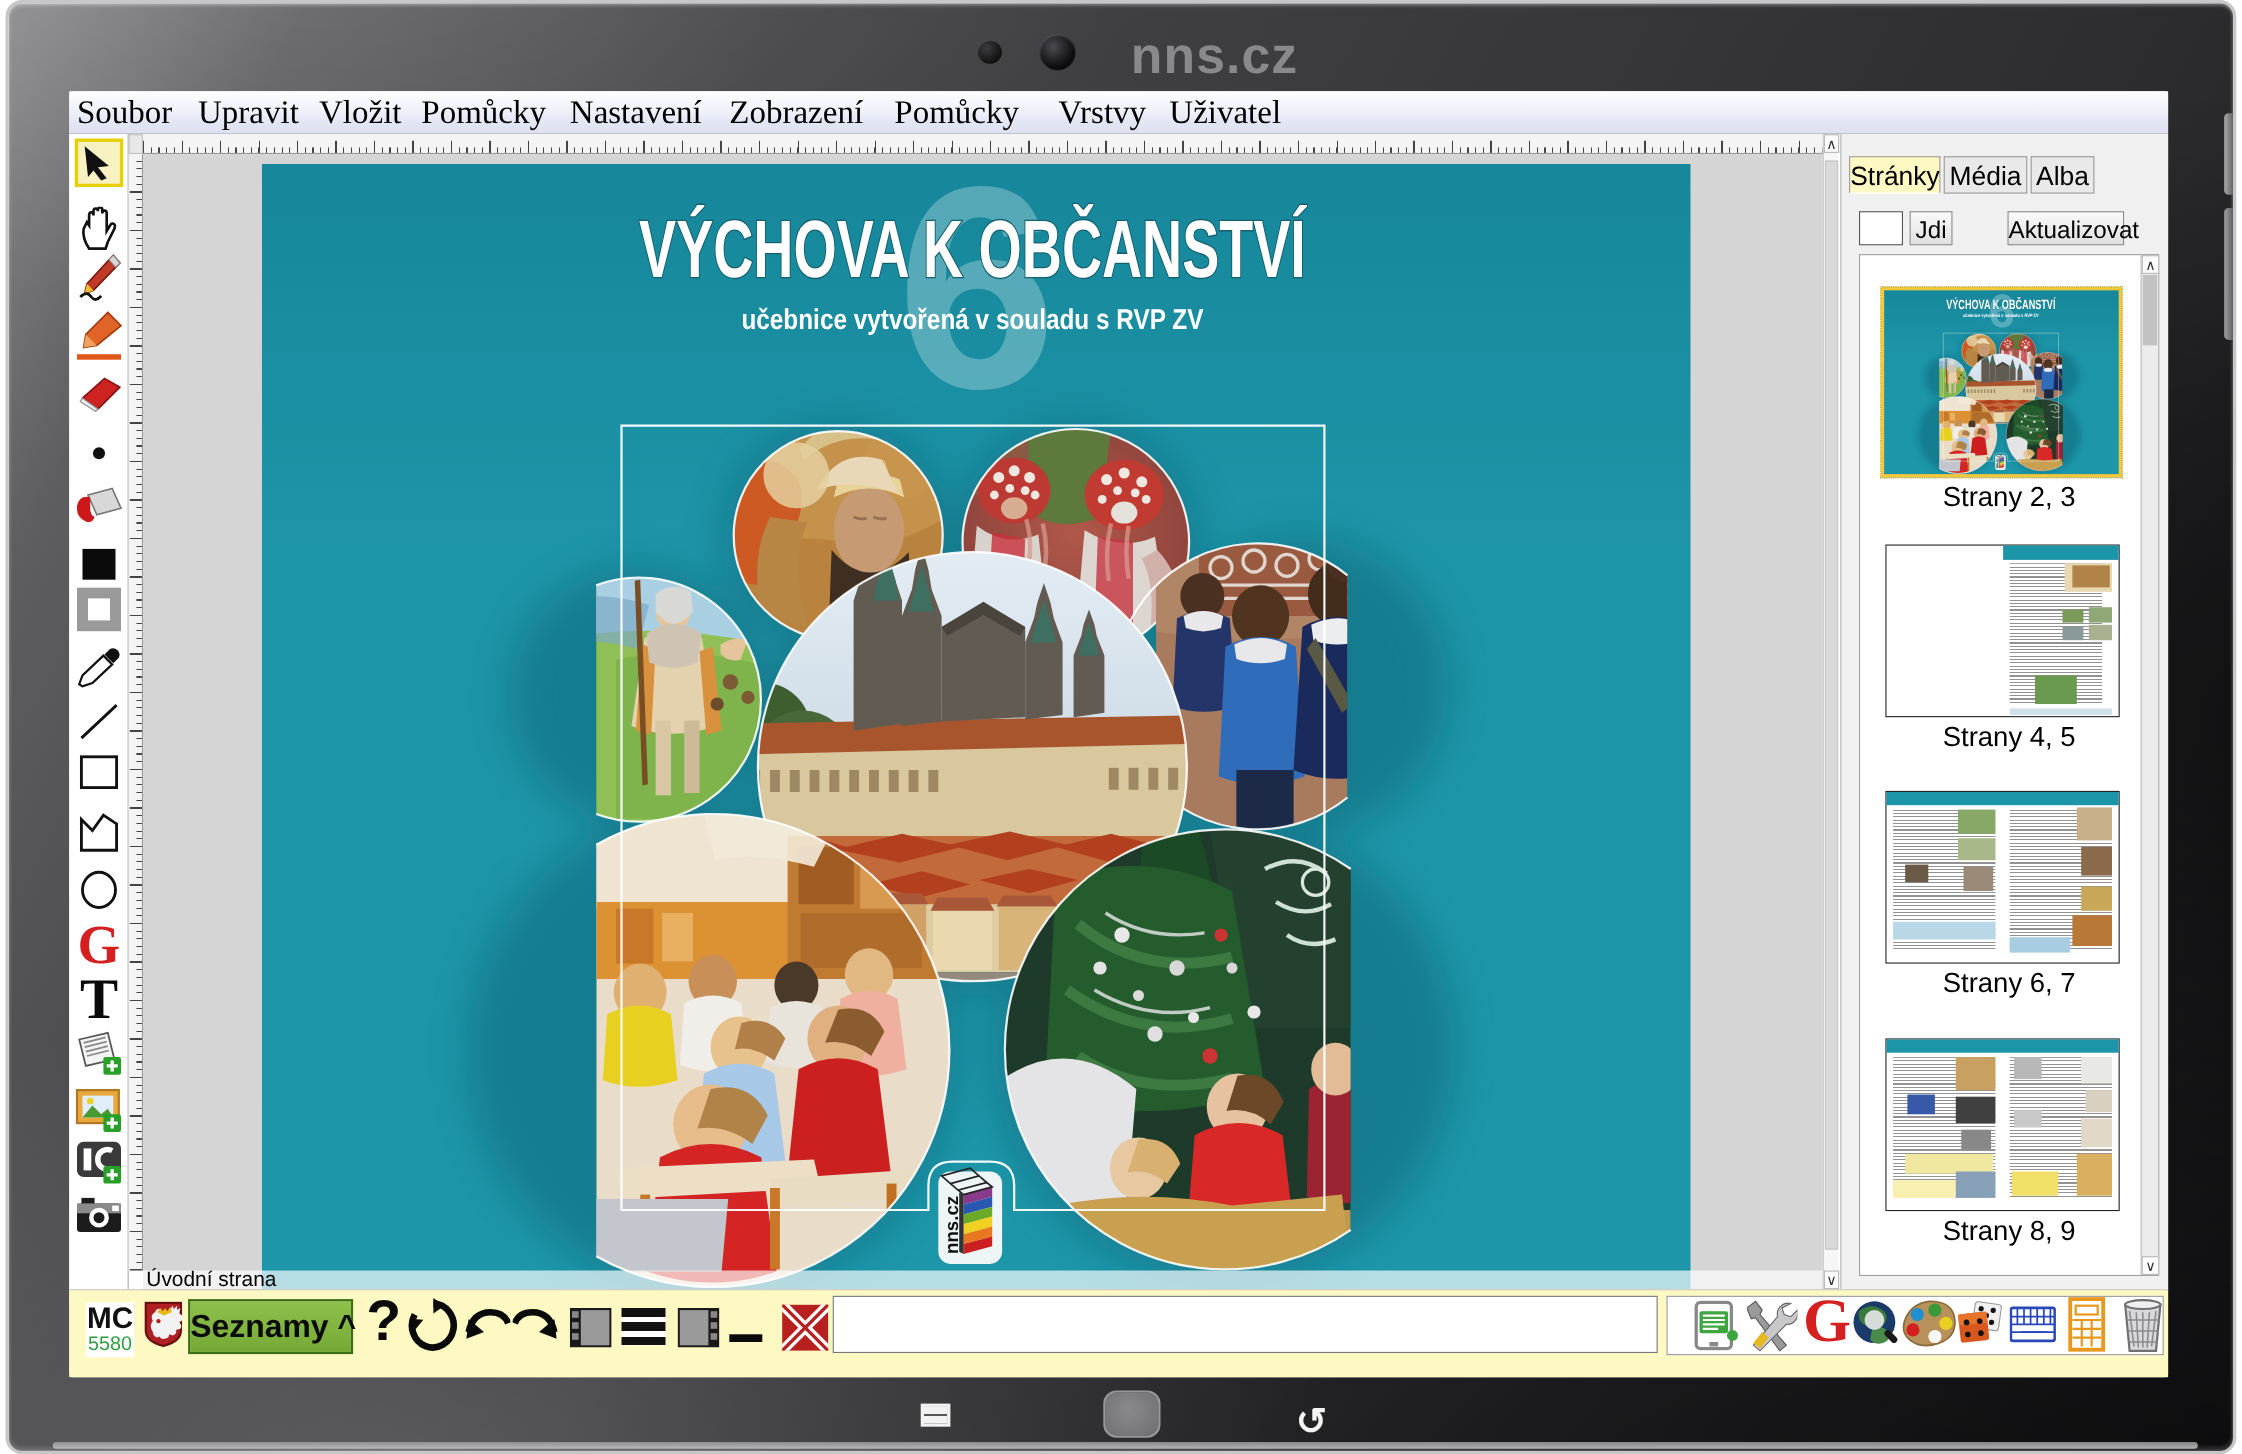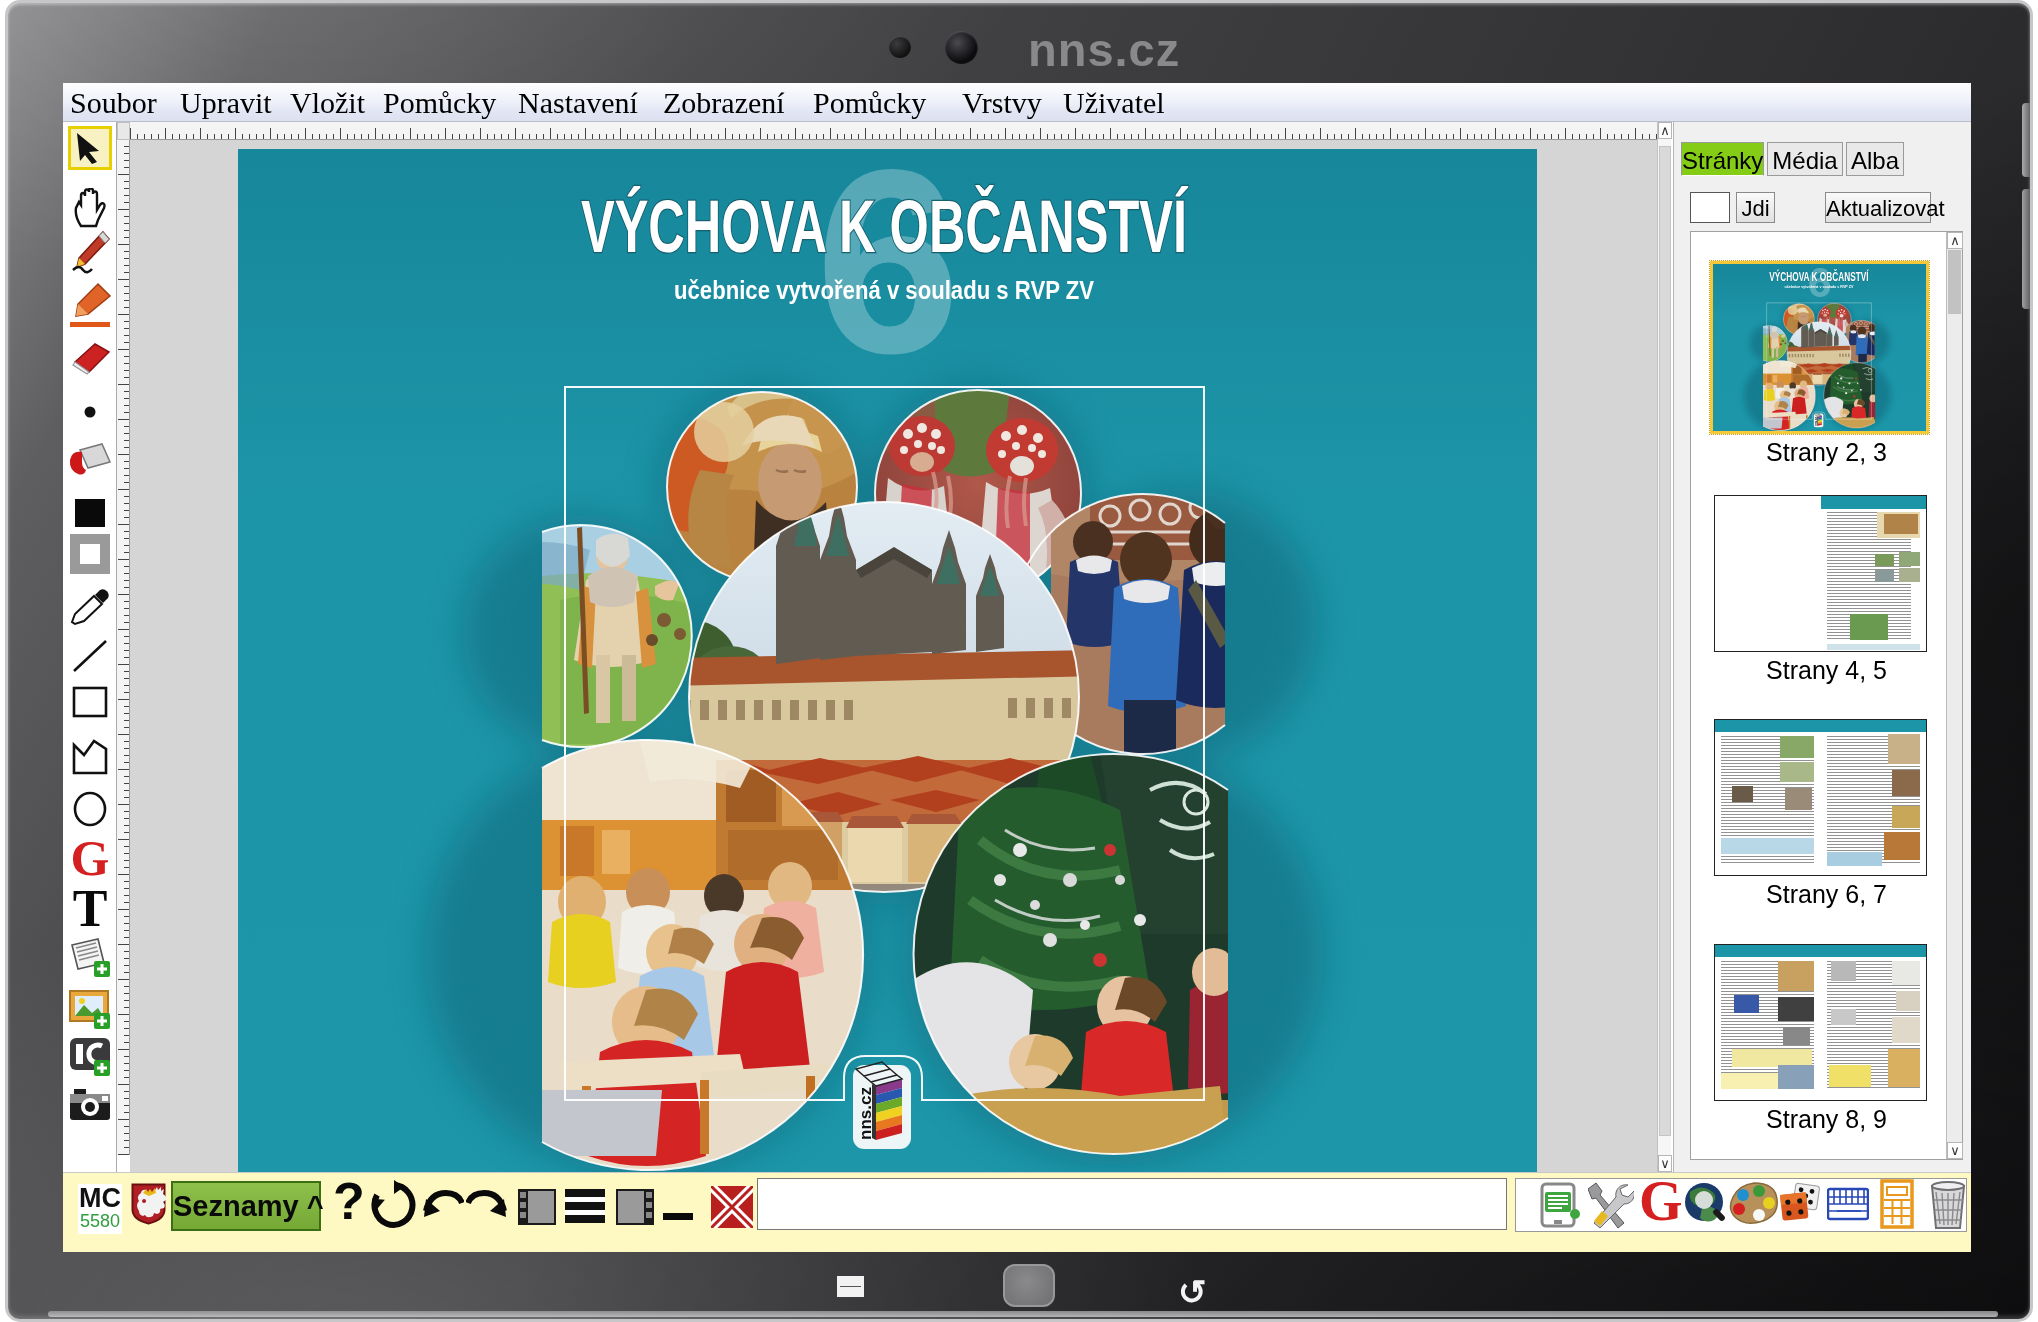--- a/index.html
+++ b/index.html
@@ -42,21 +42,21 @@
 #vsb{position:absolute;left:1594px;top:39px;width:14px;height:1050px;background:#f6f6f7;border-left:1px solid #c2c2c2;}
 .sbarrow{position:absolute;left:0;width:14px;height:17px;background:#fdfdfd;border:1px solid #b5b5b5;
 font-size:13px;line-height:15px;text-align:center;color:#333;}
 #vsb .thumb{position:absolute;left:1px;top:24px;width:12px;height:990px;background:#d9d9da;border:1px solid #c4c4c5;}
 #statusbar{position:absolute;left:67px;top:1072px;width:1527px;height:17px;background:rgba(255,255,255,.68);
 font-size:19px;color:#000;padding-left:3px;line-height:17px;}
 
 #sidebar{position:absolute;left:1610px;top:39px;width:298px;height:1050px;background:#f0f0f0;border-left:1px solid #b5b5b5;}
 .tab{position:absolute;top:20px;height:34px;font-size:24px;text-align:center;border:1px solid #9a9a9a;
 background:#e9e9e9;padding-top:4px;}
-.tab.act{background:#84cc16;border-bottom:1px solid #fff;z-index:2;}
+.tab.act{background:#fef9c3;border-bottom:1px solid #fff;z-index:2;}
 .btn{position:absolute;background:linear-gradient(#fafafa,#e0e0e0);border:1px solid #8a8a8a;
 font-size:22px;text-align:center;color:#000;}
 #pglist{position:absolute;left:16px;top:109px;width:273px;height:929px;background:#fff;border:1px solid #a0a0a0;}
 .cap{position:absolute;width:100%;text-align:center;font-size:25px;color:#000;}
 .thm{background:#fff;border:1px solid #222;}
 .txln{background:repeating-linear-gradient(#777 0 1px,transparent 1px 3px);opacity:.8;}
 #lsb{position:absolute;left:255px;top:0;width:16px;height:927px;background:#ececec;border-left:1px solid #bbb;}
 #lsb .sbarrow{width:16px;}
 
 #btool{position:absolute;left:0;top:1089px;width:1908px;height:80px;background:#fef9c3;border-top:1px solid #c8c8c8;}
@@ -544,20 +544,21 @@
  <path d="M876,1122 l26,-7 v9 l-26,7 Z" fill="#e87820"></path>
  <path d="M876,1131 l26,-7 v9 l-26,7 Z" fill="#cc2020"></path>
  <path d="M876,1086 l26,-7 -5,-4 -26,7 Z M897,1075 l-7,-6 -26,7 7,6 Z M890,1069 l-8,-7 -26,7 8,7 Z" fill="none" stroke="#222" stroke-width="1.5"></path>
  <path d="M876,1086 v54 l-4,-2 v-54 Z" fill="#333"></path>
  <text x="871" y="1140" font-family="Liberation Sans" font-weight="bold" font-size="17" fill="#111" transform="rotate(-90 871 1140)">nns.cz</text>
 </g>
 </g>
 </svg>
      </div>
    </div>
+   <div id="statusbar">Úvodní strana</div>
    <div id="vsb">
         <div class="sbarrow" style="top:0">∧</div>
         <div class="thumb"></div>
         <div class="sbarrow" style="top:1033px">∨</div>
       </div>
    <div id="sidebar">
      <div class="tab act" style="left:7px;width:83px;">Stránky</div>
      <div class="tab" style="left:93px;width:76px;">Média</div>
      <div class="tab" style="left:172px;width:58px;">Alba</div>
      <input style="position: absolute; left: 16px; top: 70px; width: 40px; height: 31px; border: 1px solid rgb(85, 85, 85);">

